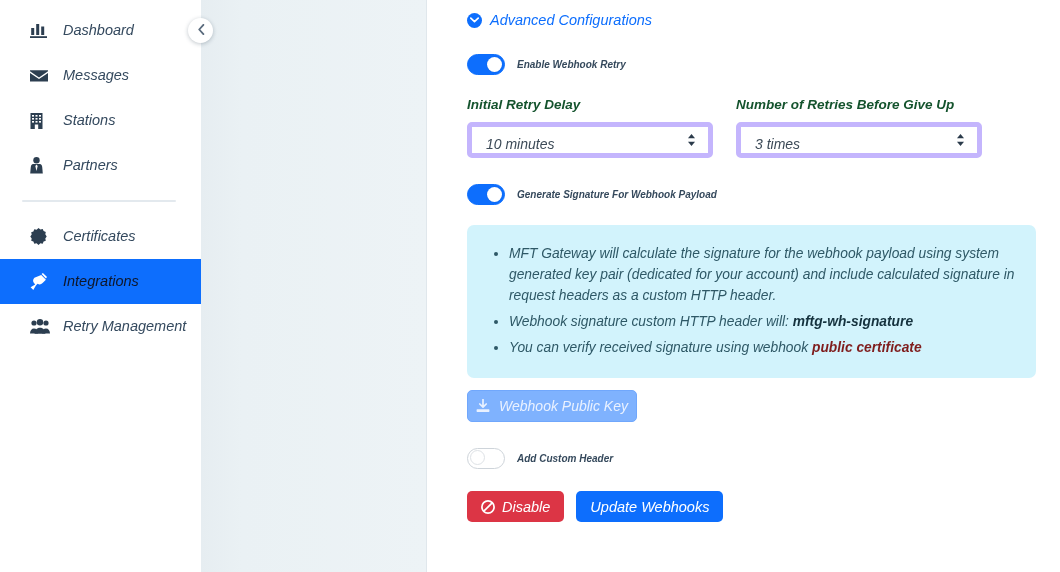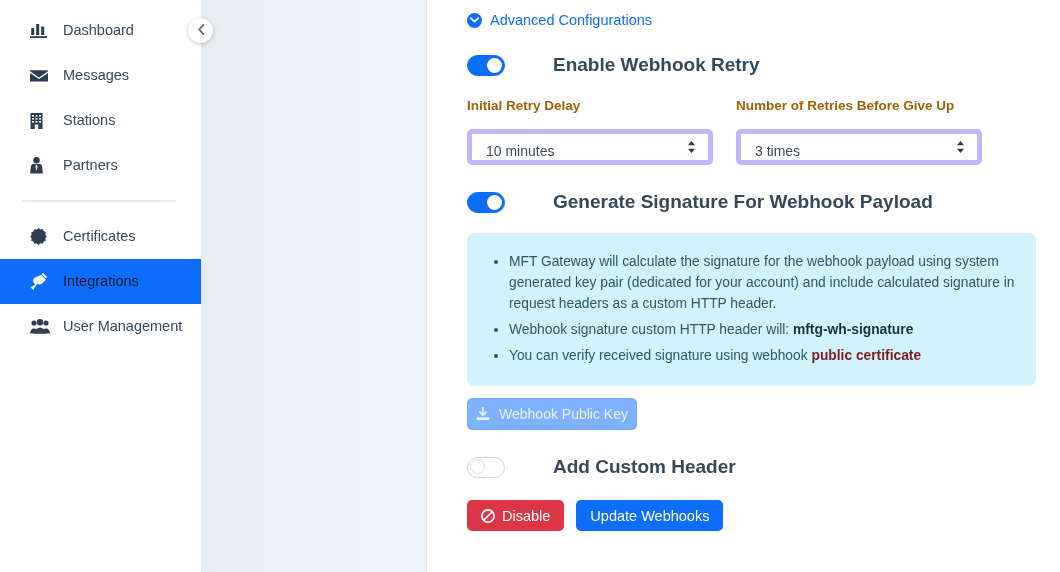--- a/index.html
+++ b/index.html
@@ -9,20 +9,21 @@
     overflow: hidden;
     background: #ffffff;
     font-family: "Liberation Sans", sans-serif;
   }
 
   #app {
     position: relative;
     width: 1060px;
     height: 419px;
     background: #ffffff;
+    font-style: italic;
   }
 
   
   #sidebar {
     position: absolute;
     left: 0; top: 0;
     width: 201px;
     height: 572px;
     background: #ffffff;
     padding-top: 8px;
@@ -143,38 +144,37 @@
   .toggle .knob {
     position: absolute;
     top: 2px;
     width: 15px; height: 15px;
     border-radius: 50%;
     background: #ffffff;
   }
   .toggle.on .knob { right: 2px; box-shadow: 0 0 1px rgba(0,0,0,.2); }
   .toggle.off .knob { left: 2px; background: #ffffff; border: 1px solid #dee2e6; top: 1px; }
   .toggle-label {
-    font-size: 19px;
+    font-size: 10px;
     font-weight: bold;
     color: #35495c;
-    margin-left: 36px;
   }
 
   
   .form-grid {
     display: flex;
     margin-top: 22px;
   }
   .form-col { width: 246px; }
   .form-col + .form-col { margin-left: 23px; }
   .form-label {
     font-size: 13.5px;
     font-weight: bold;
-    color: #a16207;
-    margin-bottom: 16px;
+    color: #14532d;
+    margin-bottom: 10px;
   }
   .select-box {
     position: relative;
     height: 36px;
     border: 5px solid #c4b5fd;
     border-radius: 5px;
     background: #ffffff;
     display: flex;
     align-items: center;
     padding: 7px 30px 0 14px;
@@ -339,21 +339,21 @@
       <span class="nav-icon">
         <svg width="20" height="15" viewBox="0 0 20 15">
             <circle cx="4" cy="4" r="2.6" fill="currentColor"></circle>
             <circle cx="16" cy="4" r="2.6" fill="currentColor"></circle>
             <circle cx="10" cy="3.2" r="3.2" fill="currentColor"></circle>
             <path d="M0 14.5c0-3 1.7-5 4-5s4 2 4 5z" fill="currentColor"></path>
             <path d="M12 14.5c0-3 1.7-5 4-5s4 2 4 5z" fill="currentColor"></path>
             <path d="M4.6 14.8c0-3.6 2.1-6 5.4-6s5.4 2.4 5.4 6z" fill="currentColor"></path>
           </svg>
       </span>
-      <span class="nav-label">User Management</span>
+      <span class="nav-label">Retry Management</span>
     </div>
   </nav>
 
   <div id="collapse-btn">
     <span>
       <svg width="8" height="11" viewBox="0 0 8 11">
           <path d="M6.4 0.8L2.2 5.5l4.2 4.7" stroke="currentColor" stroke-width="1.8" fill="none" stroke-linecap="round" stroke-linejoin="round"></path>
         </svg>
     </span>
   </div>

